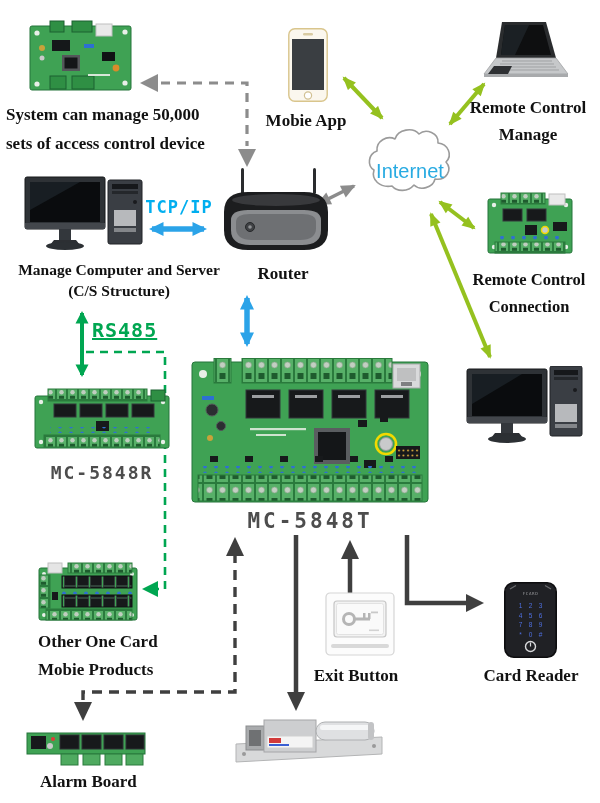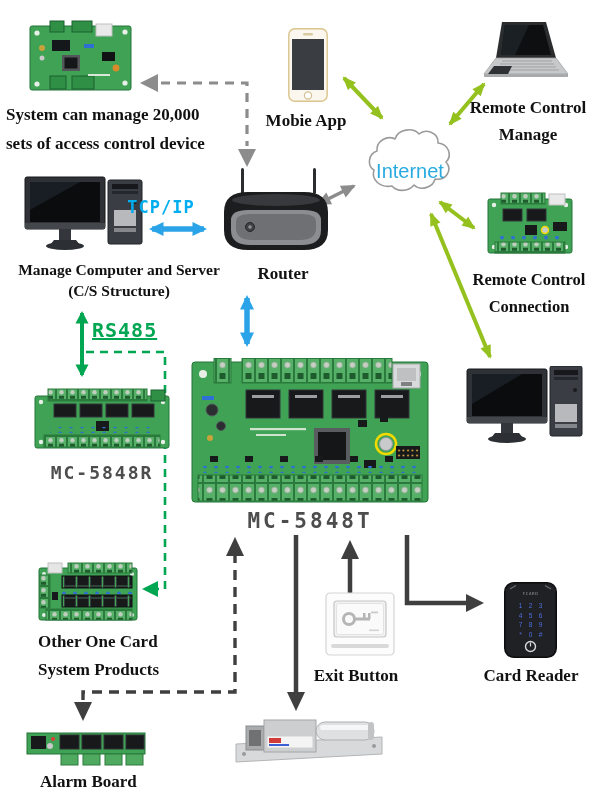--- a/index.html
+++ b/index.html
@@ -402,34 +402,34 @@
       <rect x="35" y="26" width="46" height="12" fill="#f4f4f4" stroke="#d0d0d0"></rect>
       <rect x="37" y="28" width="12" height="5" fill="#d23a3a"></rect>
       <rect x="37" y="34" width="20" height="2" fill="#3a5fd2"></rect>
       <rect x="84" y="12" width="58" height="18" rx="9" fill="#dfe0e2" stroke="#aeb0b2"></rect>
       <rect x="88" y="15" width="50" height="5" rx="2.5" fill="#f5f6f7"></rect>
       <rect x="136" y="12" width="6" height="18" rx="3" fill="#c2c3c5"></rect>
     </svg>
   </div>
 
   <div class="cap left" style="left:6px;top:100px;line-height:29px">
-    <span>System can manage 20,000</span>
+    <span>System can manage 50,000</span>
     <span class="ln2">sets of access control device</span>
   </div>
 
   <div class="cap" style="left:256px;top:107px;width:100px" id="lbl-mobile">Mobie App</div>
 
   <div class="cap" style="left:468px;top:94px;width:120px;line-height:27px">
     <span>Remote Control</span>
     <span class="ln2">Manage</span>
   </div>
 
   <div class="cap" id="lbl-internet" style="left:370px;top:157px;width:80px">Internet</div>
 
-  <div class="cap mono" id="lbl-tcpip" style="left:122px;top:193px;width:78px">TCP/IP</div>
+  <div class="cap mono" id="lbl-tcpip" style="left:140px;top:193px;width:78px">TCP/IP</div>
 
   <div class="cap" id="lbl-manage-computer" style="left:6px;top:259px;width:226px">
     <span>Manage Computer and Server</span>
     <span class="ln2">(C/S Structure)</span>
   </div>
 
   <div class="cap" style="left:243px;top:260px;width:80px">Router</div>
 
   <div class="cap mono" id="lbl-rs485" style="left:92px;top:316px">RS485</div>
 
@@ -438,21 +438,21 @@
   <div class="cap mono model" id="lbl-mc5848t" style="left:230px;top:507px;width:160px">MC-5848T</div>
 
   <div class="cap" id="lbl-remote-connection" style="left:469px;top:266px;width:120px">
     <span>Remote Control</span>
     <span class="ln2">Connection</span>
   </div>
 
 
   <div class="cap left" style="left:38px;top:628px;line-height:28px">
     <span>Other One Card</span>
-    <span class="ln2">System Products</span>
+    <span class="ln2">Mobie Products</span>
   </div>
 
   <div class="cap" style="left:476px;top:662px;width:110px">Card Reader</div>
 
   <div class="cap" style="left:306px;top:662px;width:100px">Exit Button</div>
 
   <div class="cap left" style="left:40px;top:768px">Alarm Board</div>
 
 
 </div>

